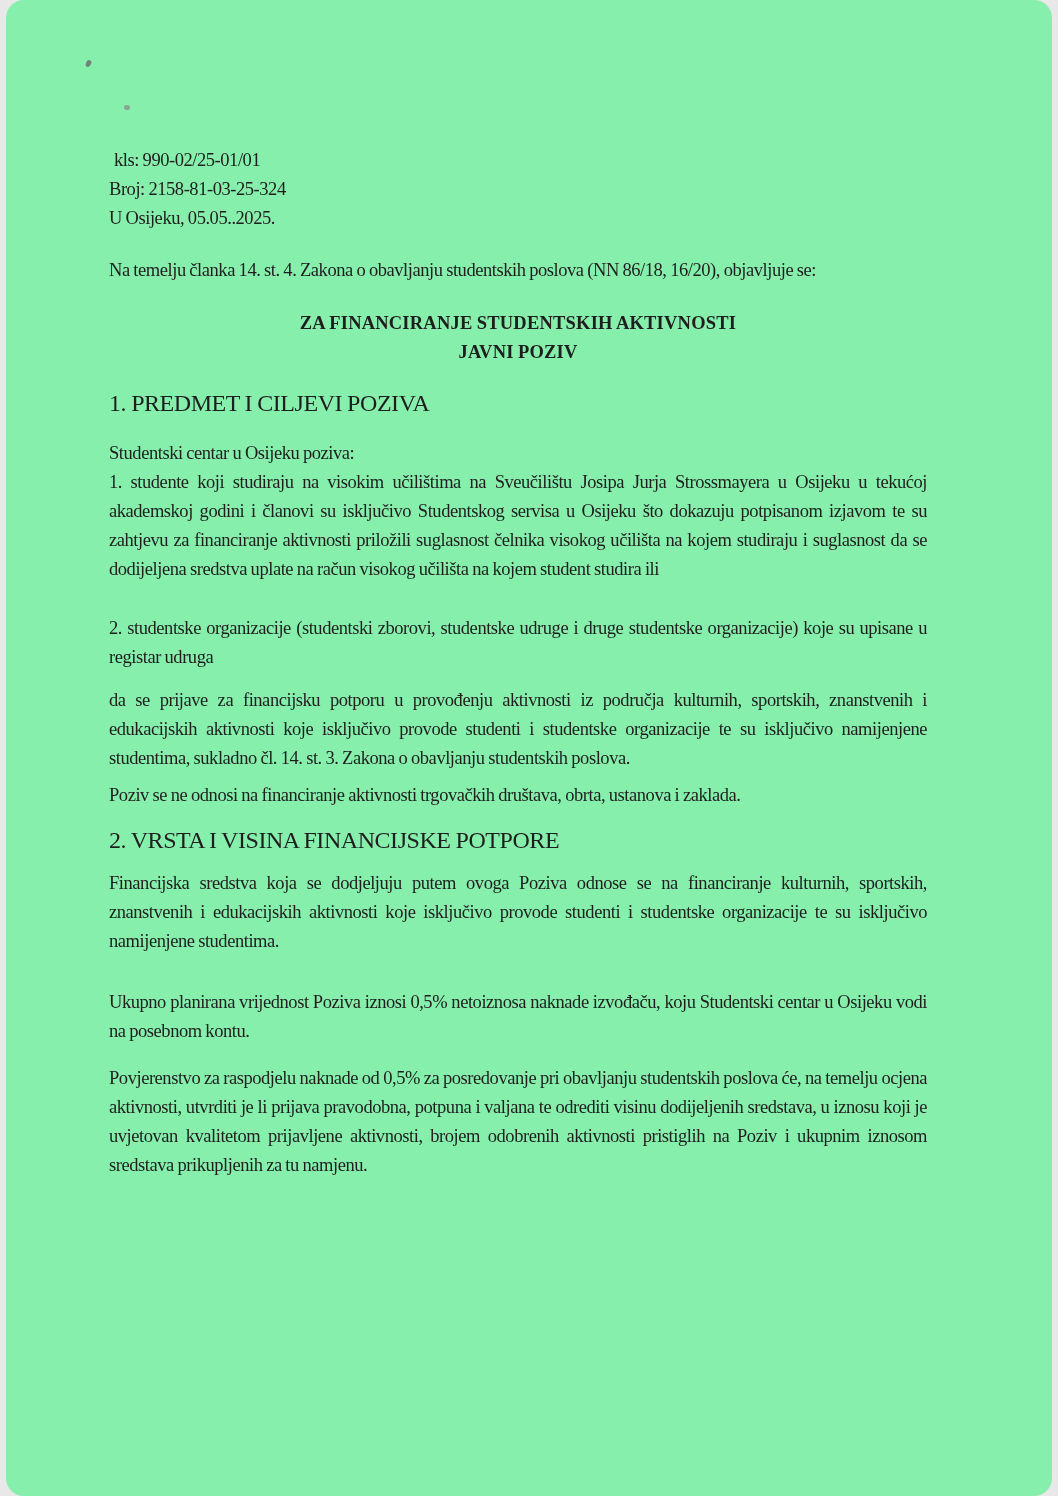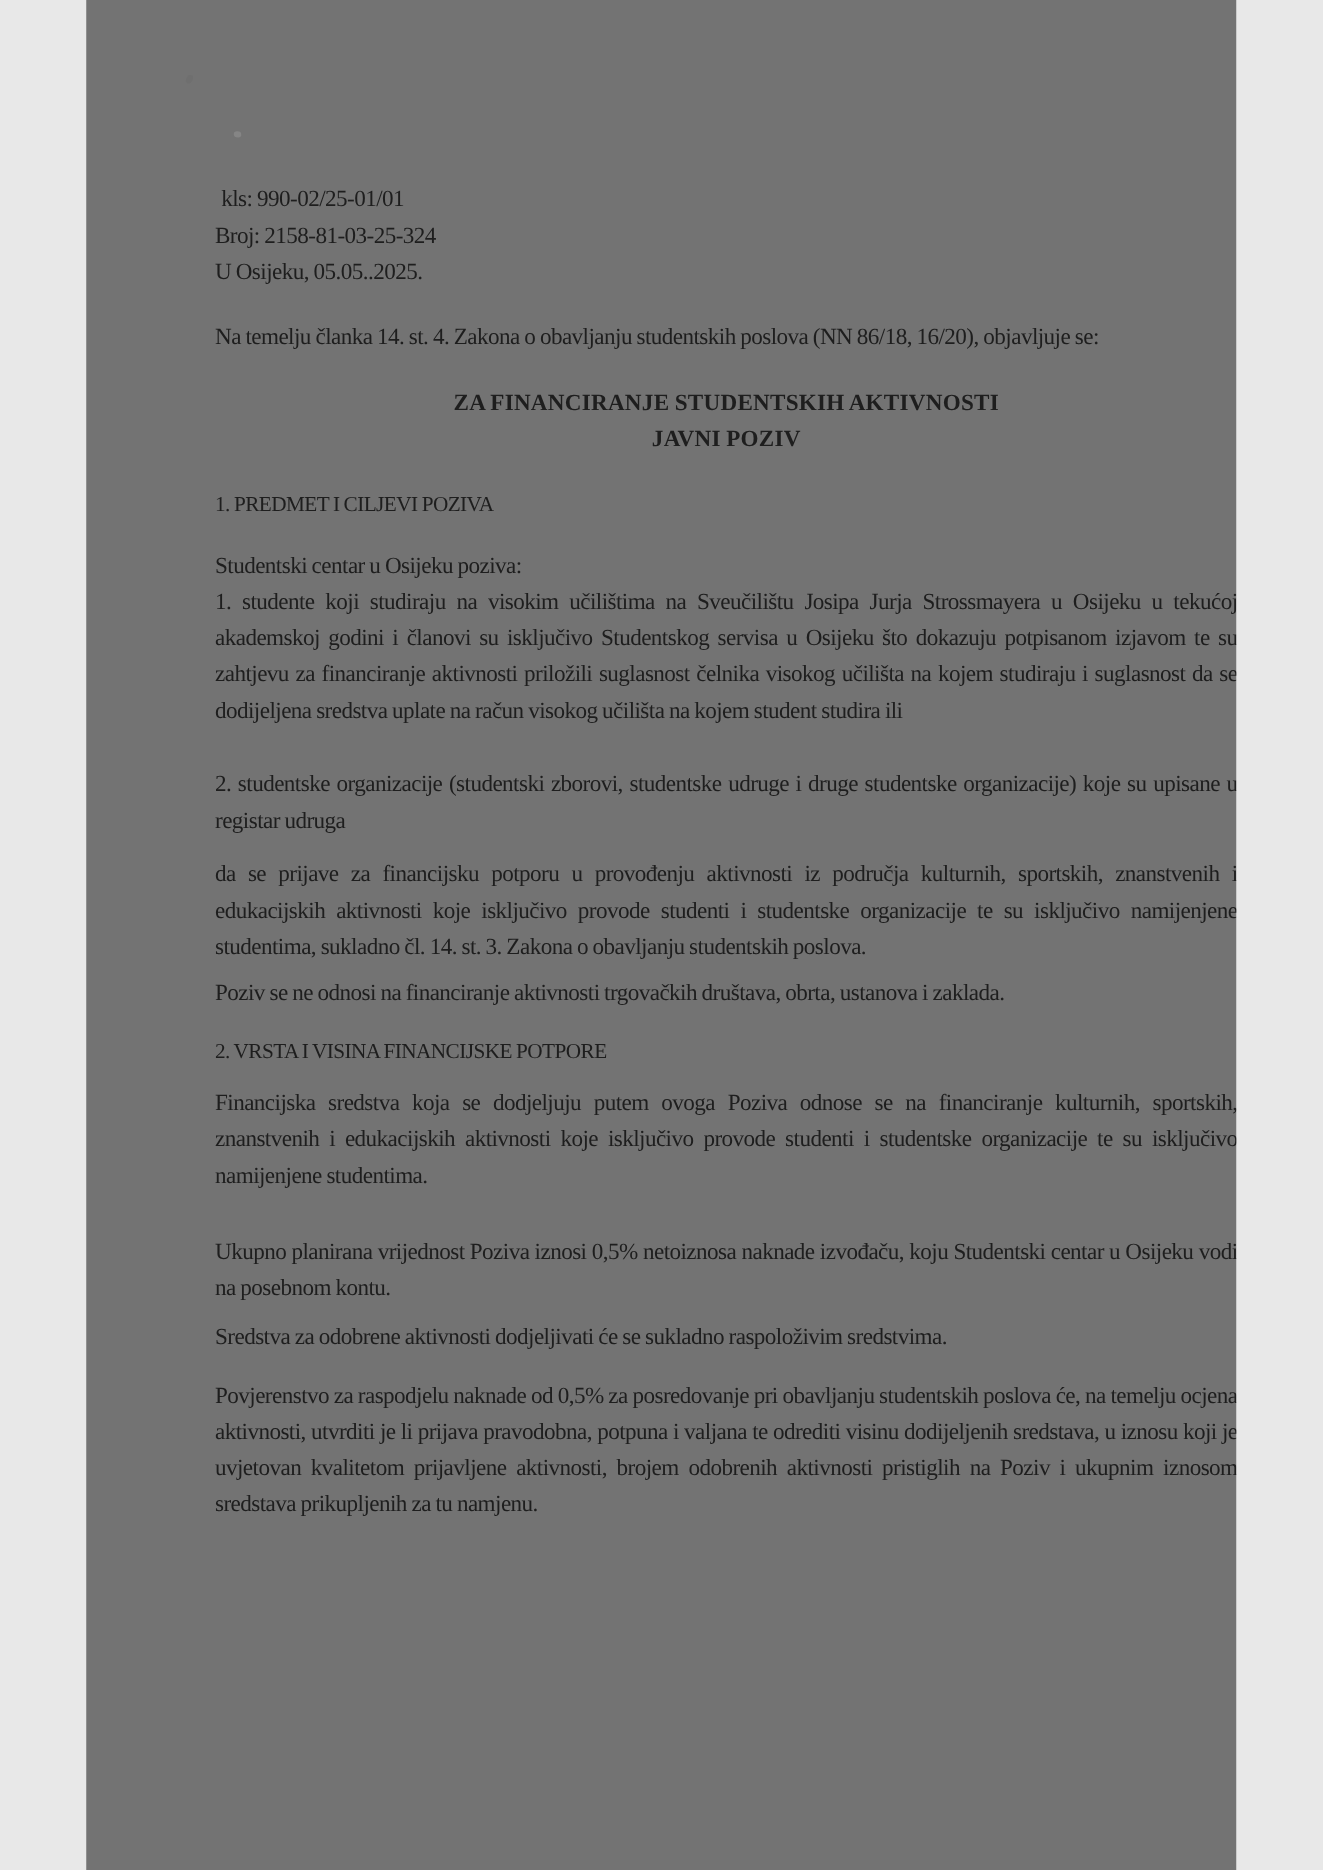--- a/index.html
+++ b/index.html
@@ -1,43 +1,44 @@
 <!DOCTYPE html>
 <html><head>
 <meta charset="utf-8">
 <style>
   html, body { margin: 0; padding: 0; background: #e8e8e8; }
   .page {
     position: relative;
-    width: 920px;
+    width: 1046px;
     height: 1496px;
-    background: #737373;
+    background: #86efac;
     overflow: hidden;
     font-family: "Liberation Serif", serif;
     color: #1e1e1e;
     margin: 0 auto;
+    border-radius: 18px;
   }
   .content {
     position: absolute;
     left: 103px;
     top: 0;
     width: 818px;
     font-size: 18.5px;
     line-height: 29px;
     letter-spacing: -0.45px;
     word-spacing: -0.5px;
   }
   .doc-header { padding-top: 146px; }
   .hline { white-space: nowrap; }
   .hline.kls { padding-left: 5px; }
   p { margin: 0; text-align: justify; text-justify: inter-word; hyphens: none; }
   .legal-basis { margin-top: 23px; white-space: nowrap; text-align: left; }
   .doc-title { margin-top: 24px; text-align: center; font-weight: bold; letter-spacing: 0.2px; }
   .doc-title .tline { white-space: nowrap; line-height: 29px; }
-  .sec-heading { white-space: nowrap; text-align: left; font-weight: normal; font-size: 17px; margin: 0; }
+  .sec-heading { white-space: nowrap; text-align: left; font-weight: normal; font-size: 24px; margin: 0; }
   .h1 { margin-top: 22px; }
   .p-intro   { margin-top: 21px; }
   .p-item1   { }
   .p-item2   { margin-top: 30px; }
   .p-purpose { margin-top: 14px; }
   .p-excl    { margin-top: 8px;  }
   .h2 { margin-top: 16px; }
   .p-s2a { margin-top: 14px; }
   .p-s2b { margin-top: 32px; }
   .p-s2c { margin-top: 10px; }
@@ -99,21 +100,20 @@
     <p class="p-purpose">da se prijave za financijsku potporu u provođenju aktivnosti iz područja kulturnih, sportskih, znanstvenih i edukacijskih aktivnosti koje isključivo provode studenti i studentske organizacije te su isključivo namijenjene studentima, sukladno čl. 14. st. 3. Zakona o obavljanju studentskih poslova.</p>
 
     <p class="p-excl">Poziv se ne odnosi na financiranje aktivnosti trgovačkih društava, obrta, ustanova i zaklada.</p>
 
     <p class="sec-heading h2">2. VRSTA I VISINA FINANCIJSKE POTPORE</p>
 
     <p class="p-s2a">Financijska sredstva koja se dodjeljuju putem ovoga Poziva odnose se na financiranje kulturnih, sportskih, znanstvenih i edukacijskih aktivnosti koje isključivo provode studenti i studentske organizacije te su isključivo namijenjene studentima.</p>
 
     <p class="p-s2b">Ukupno planirana vrijednost Poziva iznosi 0,5% netoiznosa naknade izvođaču, koju Studentski centar u Osijeku vodi na posebnom kontu.</p>
 
-    <p class="p-s2c">Sredstva za odobrene aktivnosti dodjeljivati će se sukladno raspoloživim sredstvima.</p>
 
     <p class="p-s2d">Povjerenstvo za raspodjelu naknade od 0,5% za posredovanje pri obavljanju studentskih poslova će, na temelju ocjena aktivnosti, utvrditi je li prijava pravodobna, potpuna i valjana te odrediti visinu dodijeljenih sredstava, u iznosu koji je uvjetovan kvalitetom prijavljene aktivnosti, brojem odobrenih aktivnosti pristiglih na Poziv i ukupnim iznosom sredstava prikupljenih za tu namjenu.</p>
 
   </div>
 
   <div class="bottom-edge"></div>
 
 </div>
 
 </body></html>

